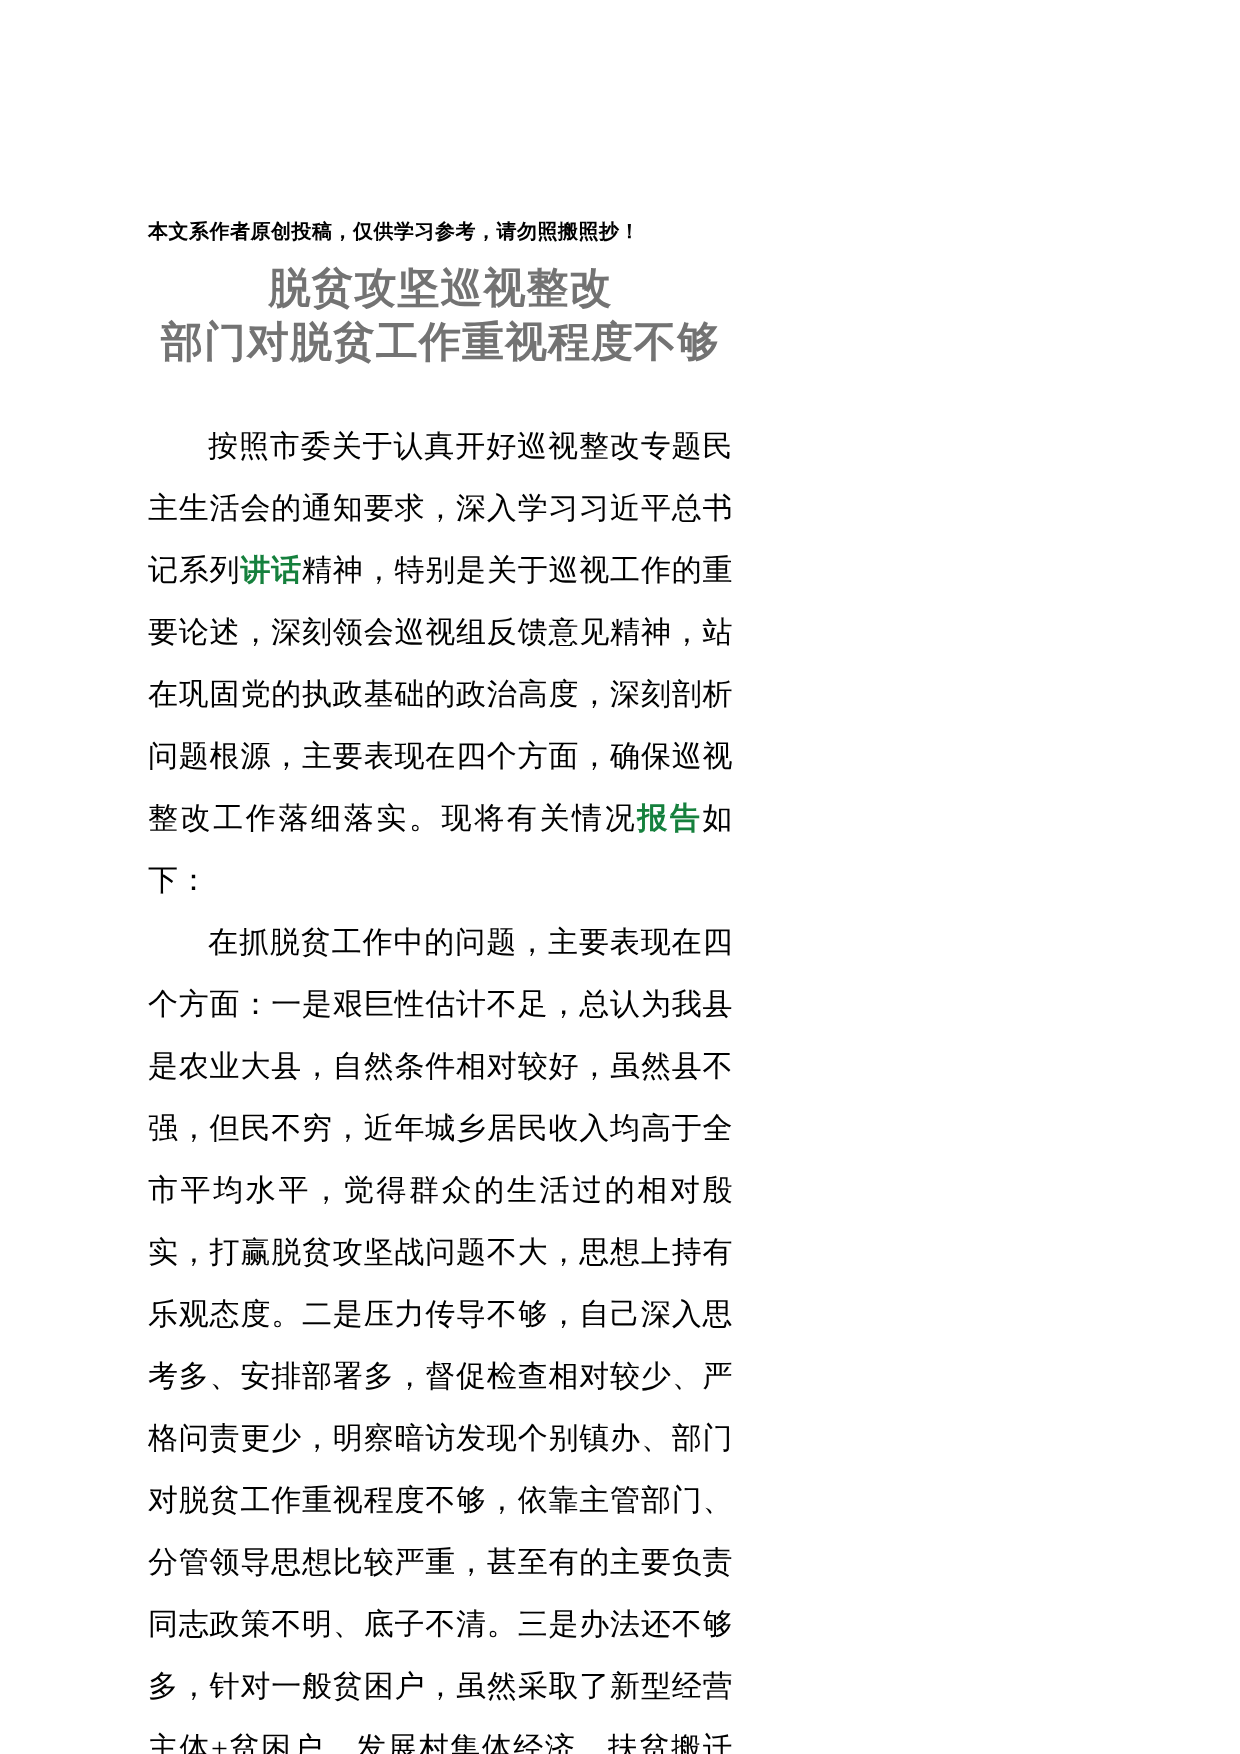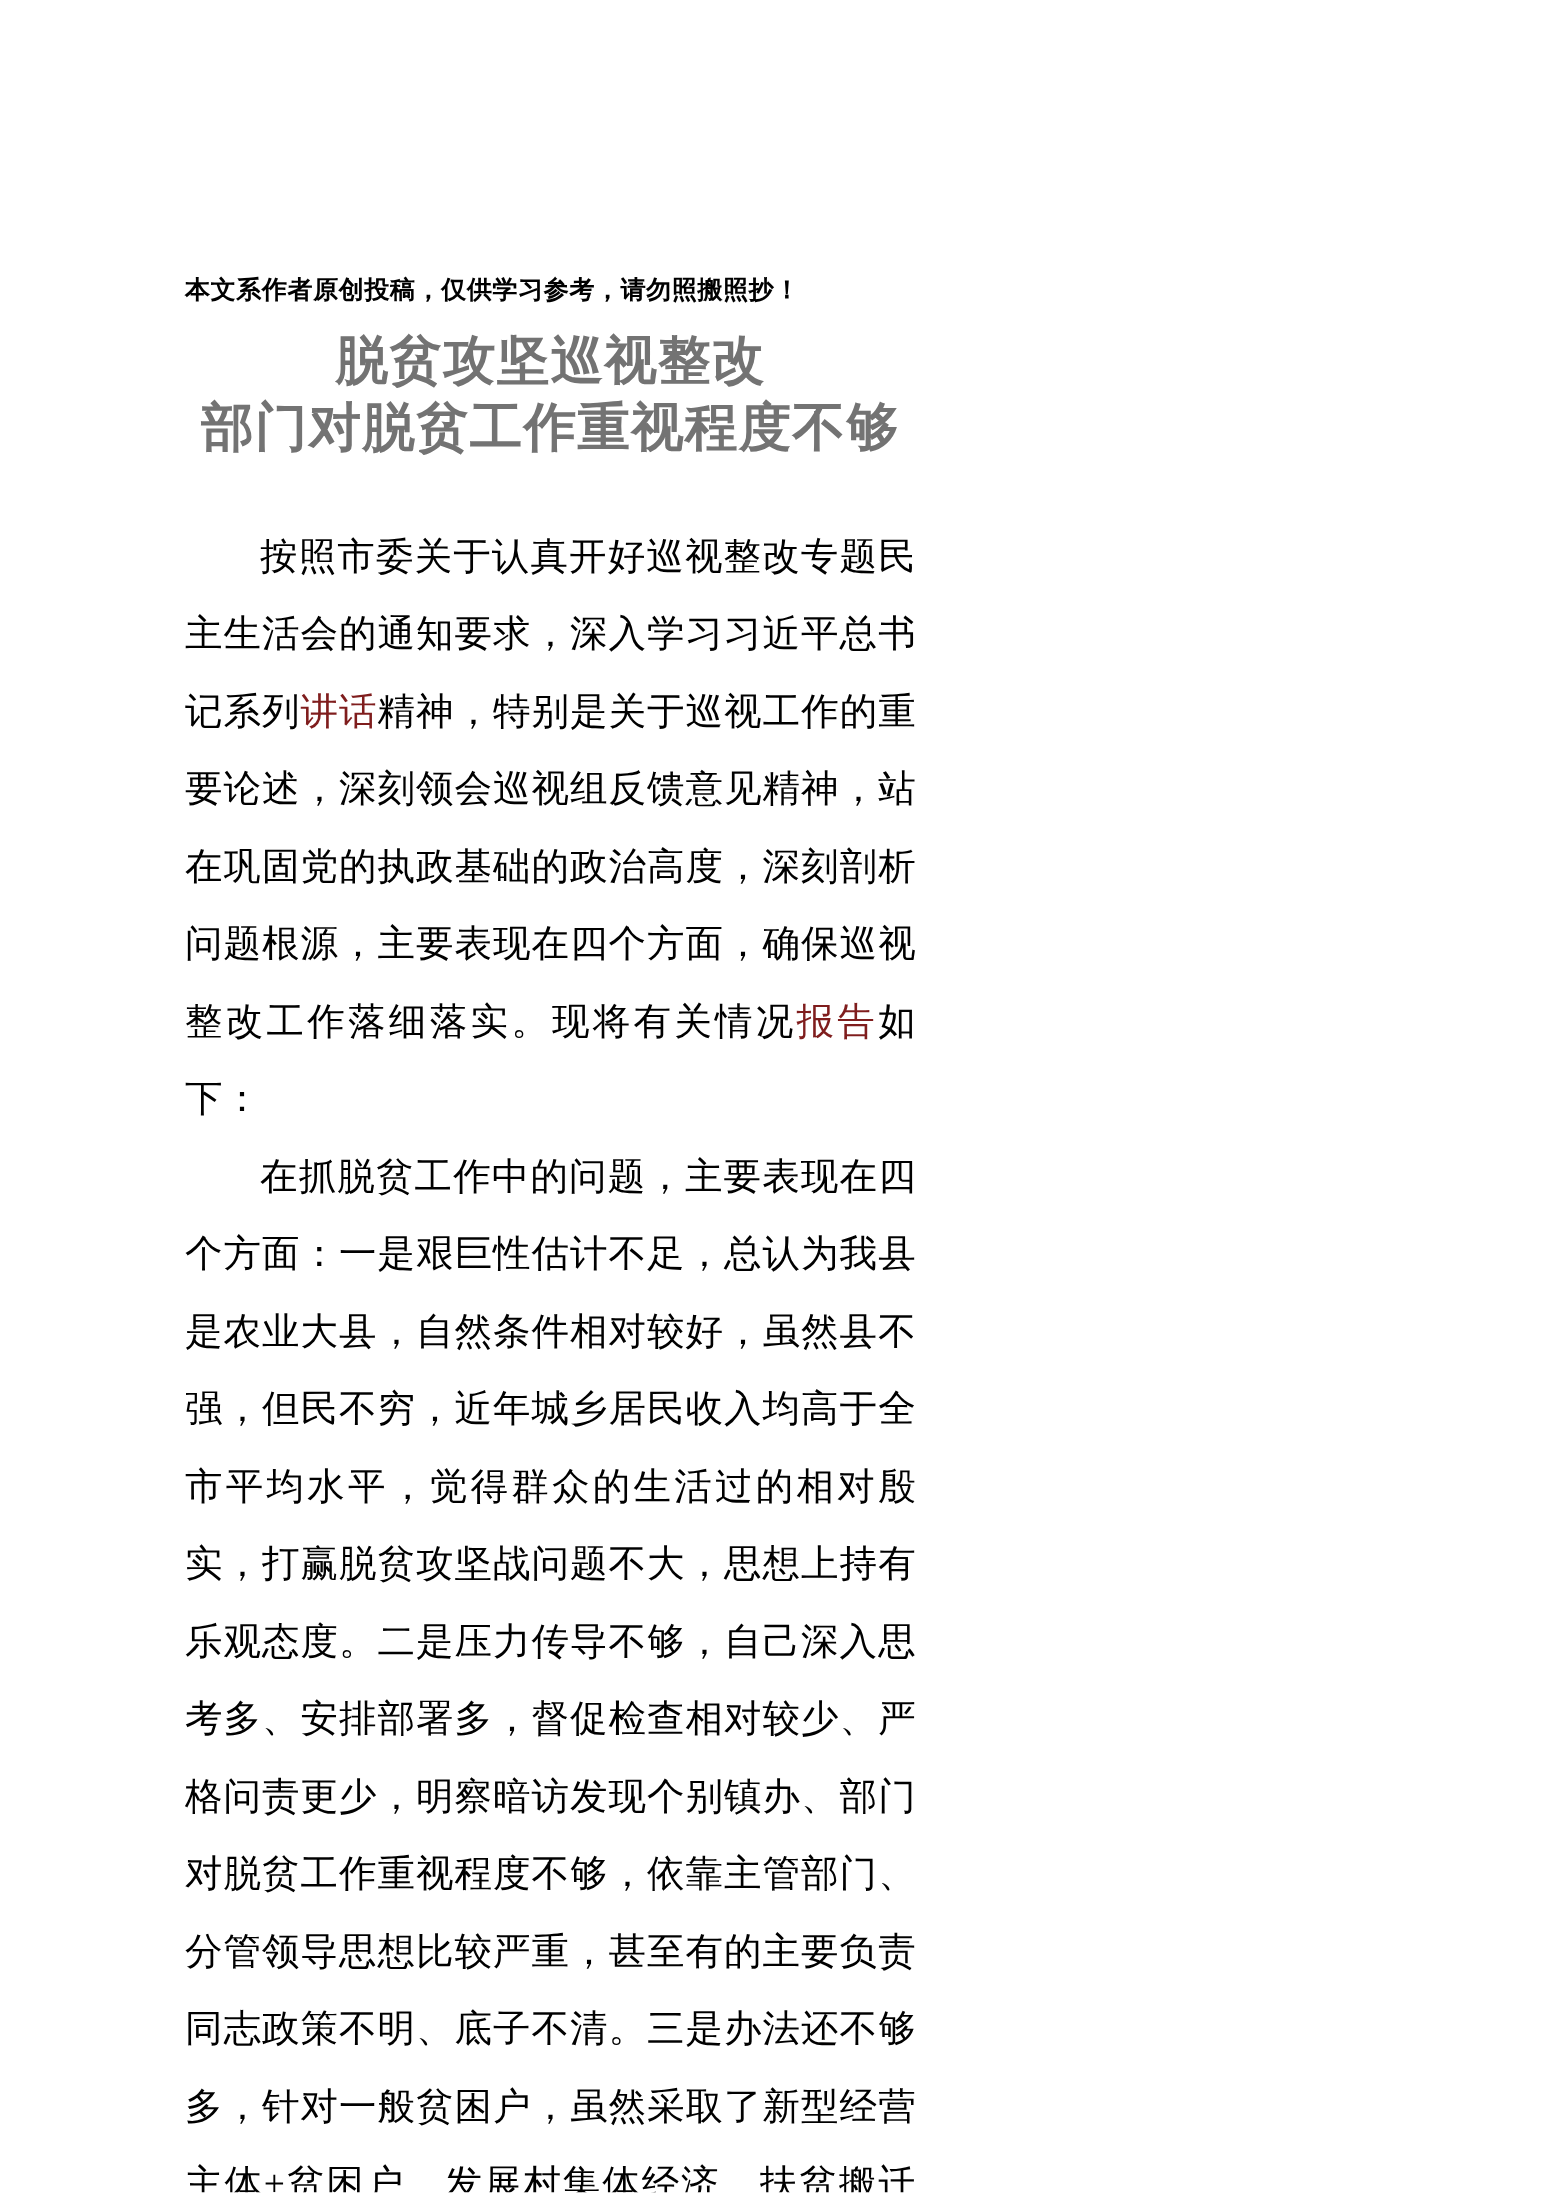--- a/index.html
+++ b/index.html
@@ -46,21 +46,22 @@
     margin: 0;
     font-size: 30px;
     line-height: 62px;
     text-align: justify;
     text-indent: 2em;
     letter-spacing: 0.5px;
     font-family: "Liberation Serif", serif;
     color: #000000;
   }
   .muted {
-    color: #7f1d1d;
+    color: #15803d;
+    font-weight: bold;
   }
 </style>
 </head>
 <body>
 
 <div class="page">
   <p class="disclaimer">本文系作者原创投稿，仅供学习参考，请勿照搬照抄！</p>
 
   <h1 class="doc-title">
     <span class="title-line">脱贫攻坚巡视整改</span>

